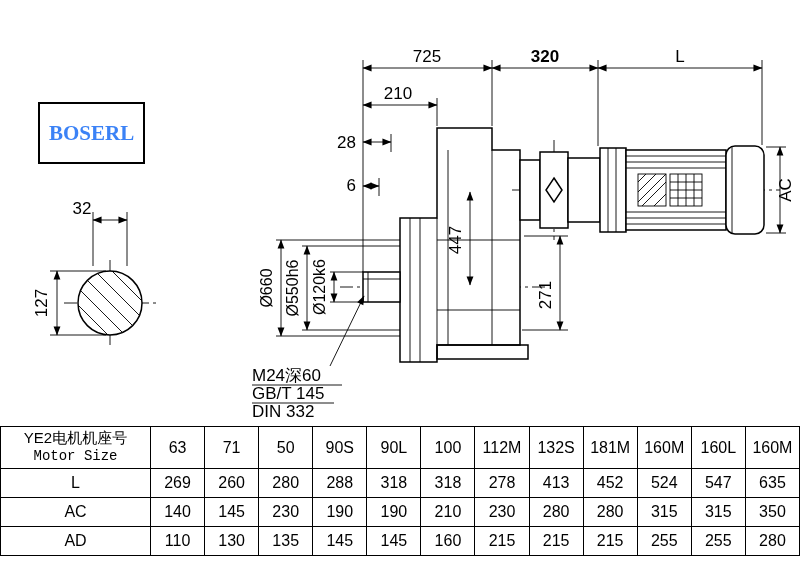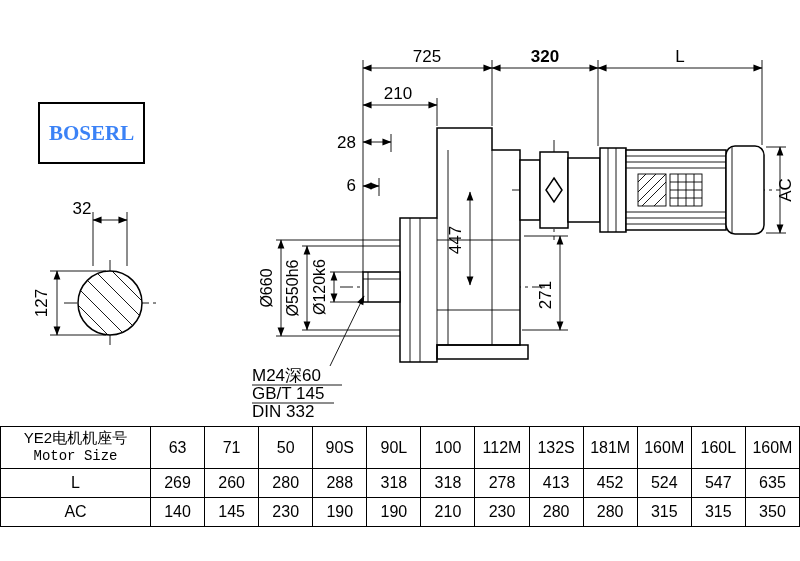--- a/index.html
+++ b/index.html
@@ -253,16 +253,31 @@
       <td>190</td>
       <td>190</td>
       <td>210</td>
       <td>230</td>
       <td>280</td>
       <td>280</td>
       <td>315</td>
       <td>315</td>
       <td>350</td>
     </tr>
+    <tr class="r-data">
+      <td>AD</td>
+      <td>110</td>
+      <td>130</td>
+      <td>135</td>
+      <td>145</td>
+      <td>145</td>
+      <td>160</td>
+      <td>215</td>
+      <td>215</td>
+      <td>215</td>
+      <td>255</td>
+      <td>255</td>
+      <td>280</td>
+    </tr>
   </tbody>
     </table>
 
 </div>
 
 </body></html>

